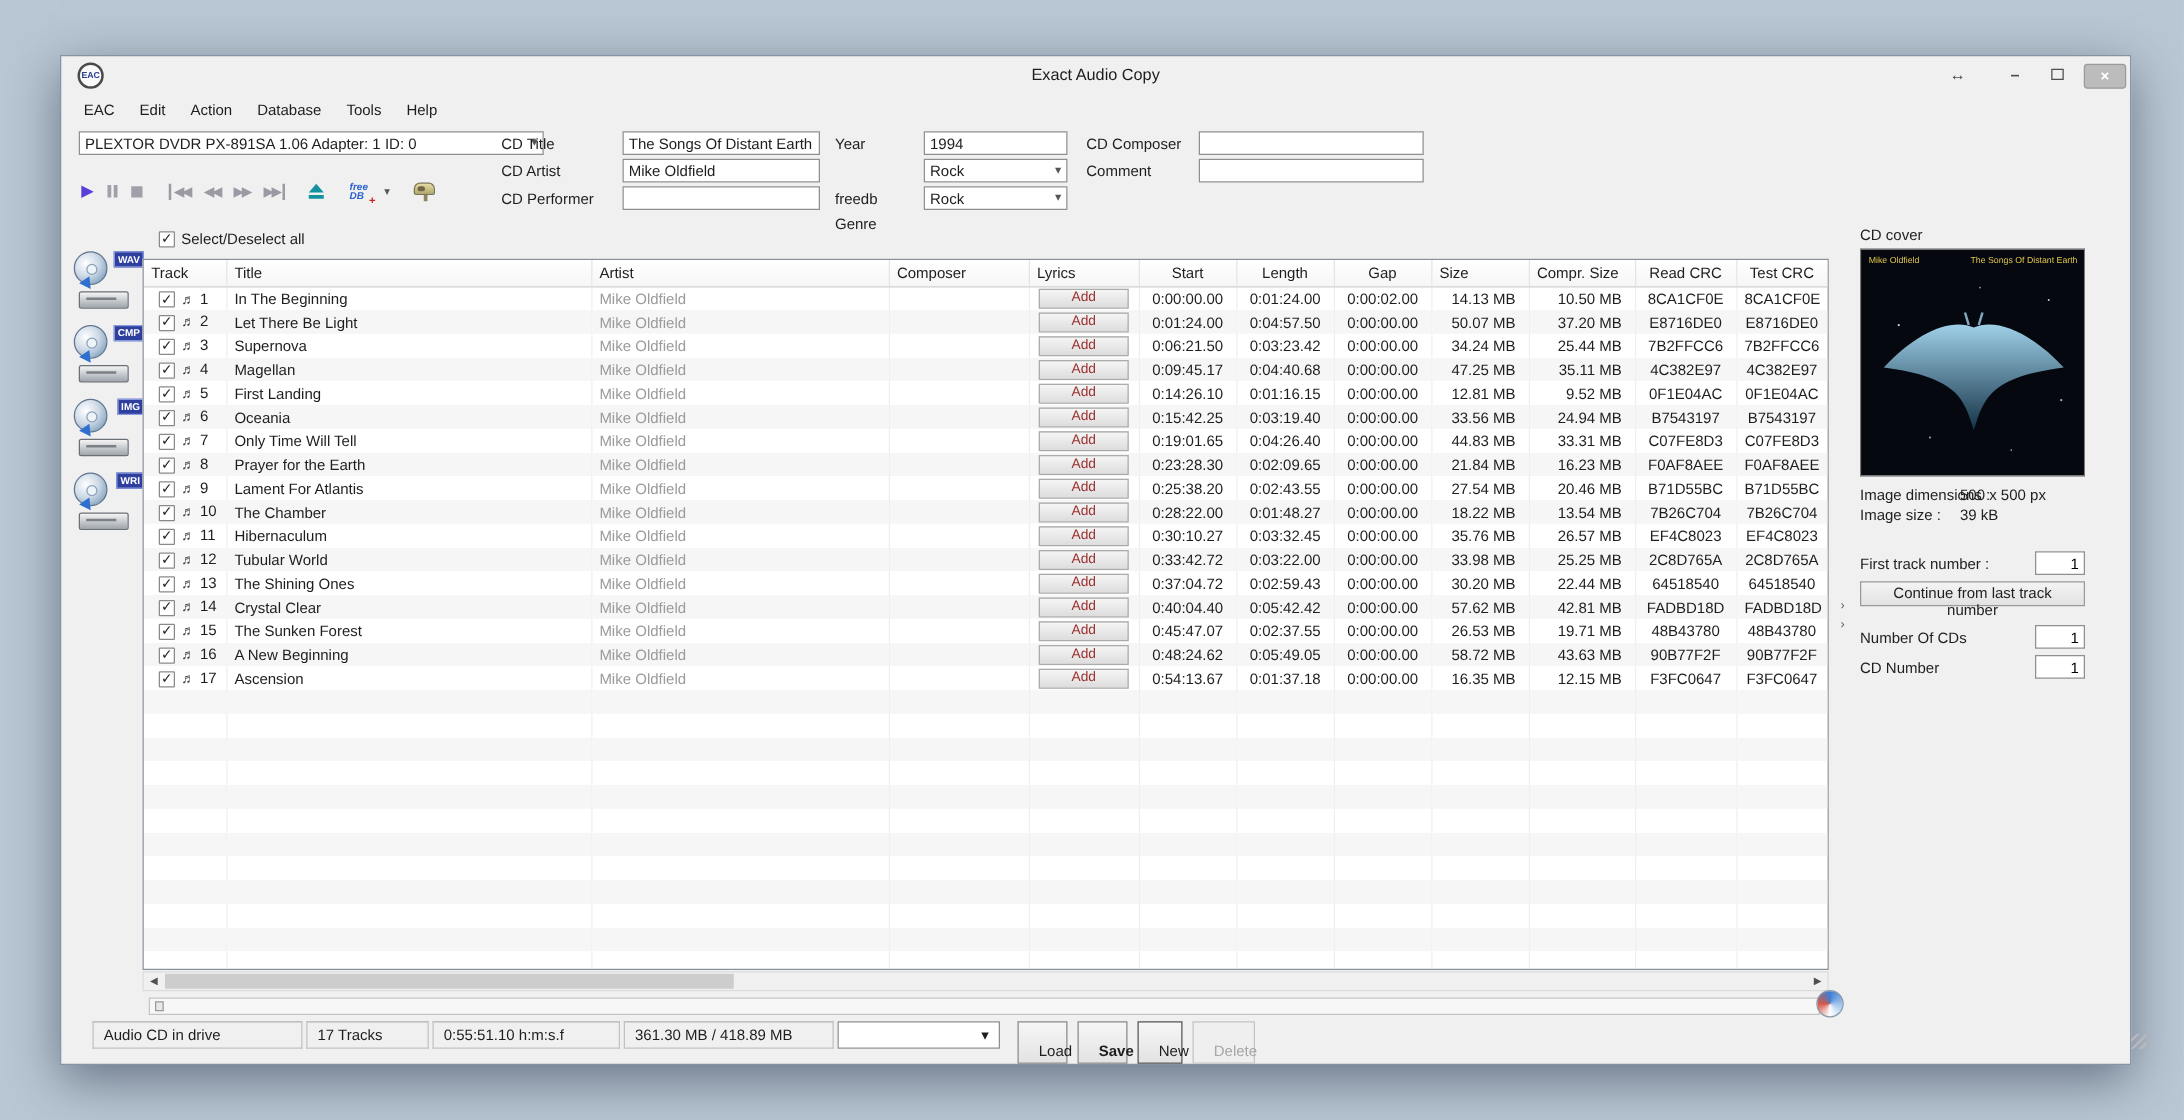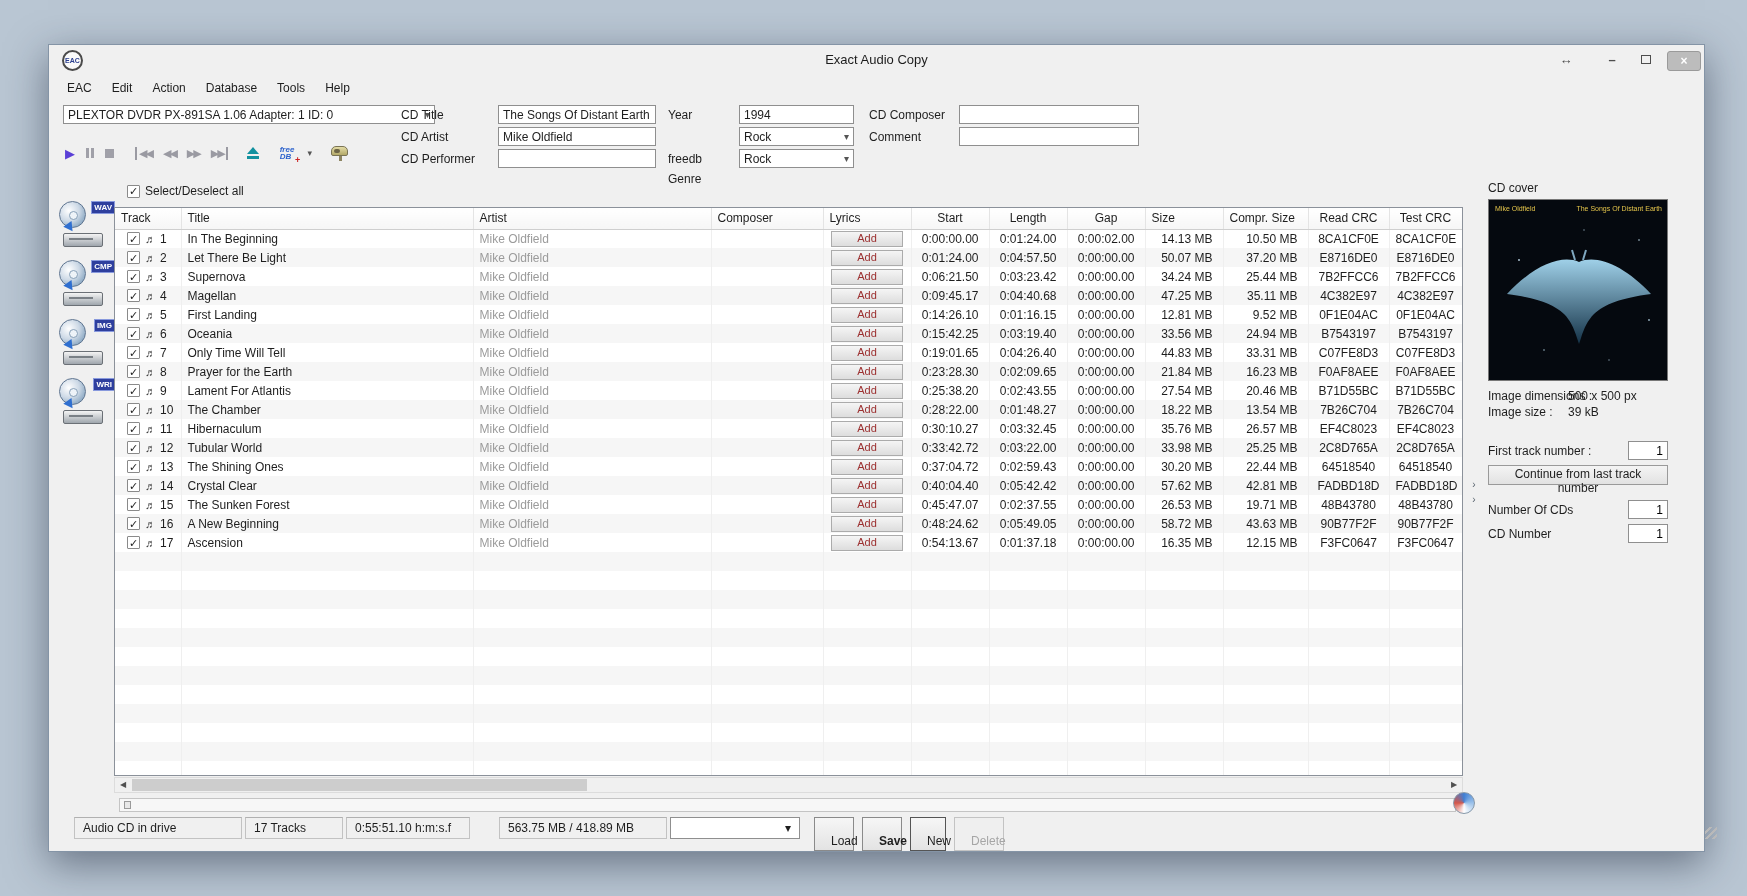--- a/index.html
+++ b/index.html
@@ -799,22 +799,22 @@
   </div>
 
   <div class="progress">
       <div class="prog-tick"></div>
     </div>
   <div class="eac-globe"></div>
 
   <div class="statusbar">
     <div class="sb-cell" style="left:9px;width:168px;">Audio CD in drive</div>
     <div class="sb-cell" style="left:180px;width:98px;">17 Tracks</div>
-    <div class="sb-cell" style="left:281px;width:124px;">0:55:51.10 h:m:s.f</div>
-    <div class="sb-cell" style="left:434px;width:168px;">563.75 MB / 418.89 MB</div>
+    <div class="sb-cell" style="left:281px;width:150px;">0:55:51.10 h:m:s.f</div>
+    <div class="sb-cell" style="left:434px;width:168px;">361.30 MB / 418.89 MB</div>
     <div class="sb-cell sb-combo" style="left:605px;width:130px;">
       <span class="combo-text"></span>
       <span class="combo-arrow">▾</span>
     </div>
     <button class="sb-btn" style="left:749px;width:40px;">Load</button>
     <button class="sb-btn" style="left:797px;width:40px;font-weight:bold;">Save</button>
     <button class="sb-btn default" style="left:845px;width:36px;">New</button>
     <button class="sb-btn disabled" style="left:889px;width:50px;">Delete</button>
     <div class="grip"></div>
   </div>

